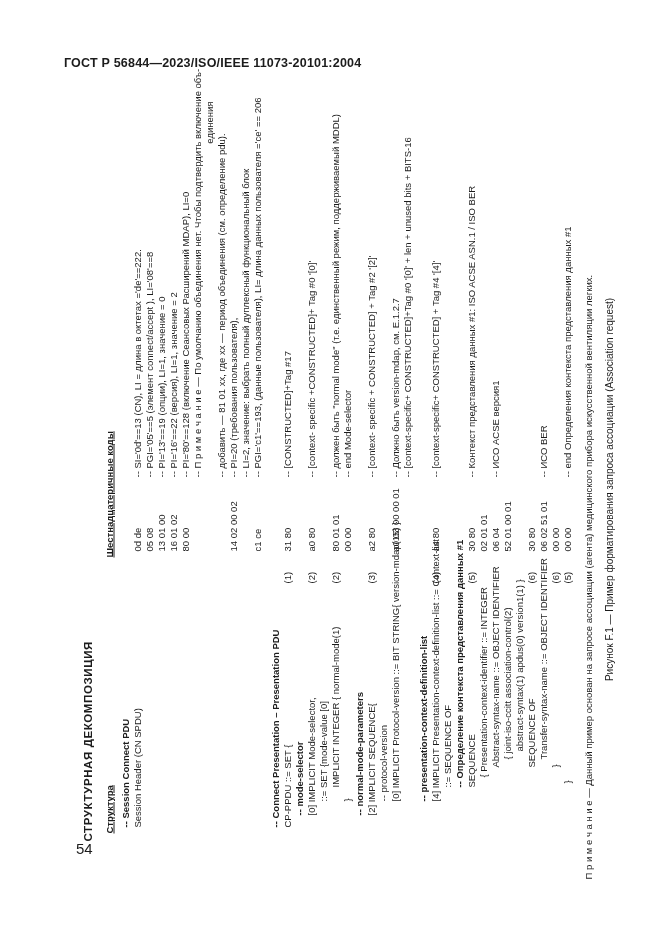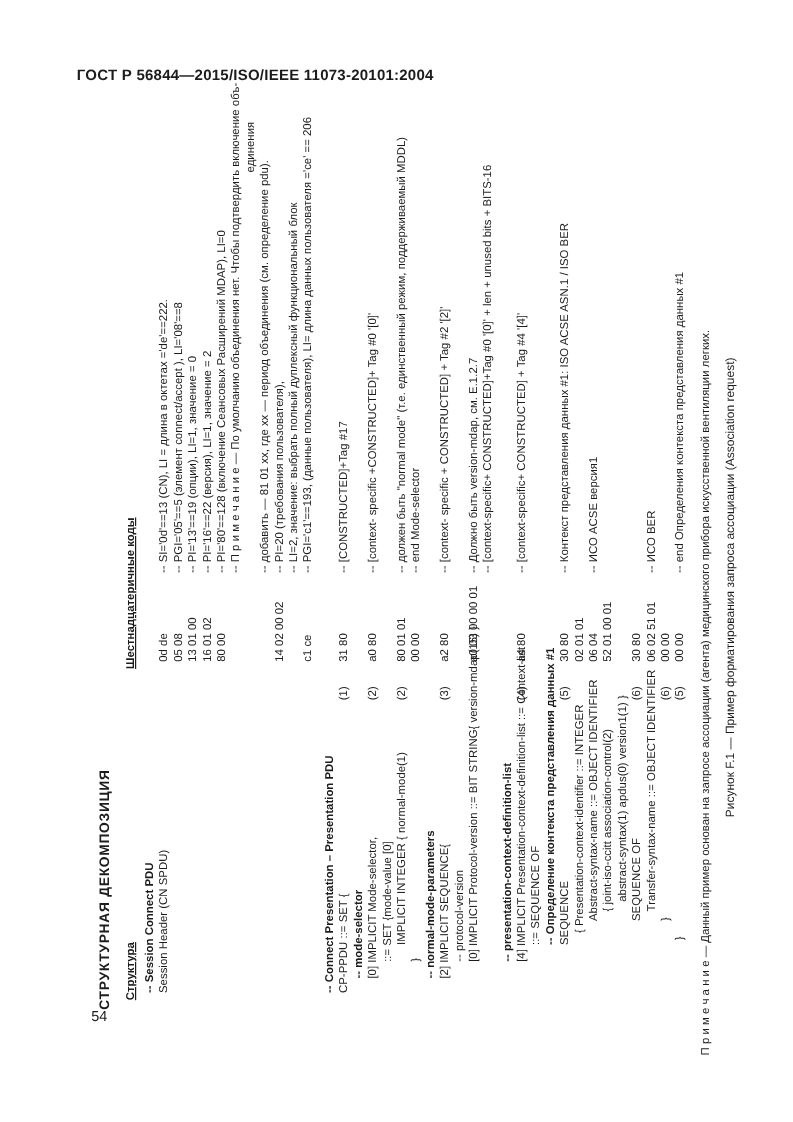--- a/index.html
+++ b/index.html
@@ -5,21 +5,21 @@
   html,body{margin:0;padding:0;}
   body{
     width:661px;height:935px;position:relative;overflow:hidden;
     background:#ffffff;color:#1c1c1c;
     font-family:"Liberation Sans", sans-serif;
   }
   .gost-header{
     position:absolute;left:64px;top:56px;
     font-size:12.5px;font-weight:bold;letter-spacing:.2px;white-space:nowrap;
   }
-  .page-num{position:absolute;left:76px;top:840px;font-size:12px;}
+  .page-num{position:absolute;left:76px;top:840px;font-size:15px;}
   
   .sheet{
     position:absolute;left:-48px;top:217px;width:800px;height:545px;
     transform:rotate(-90deg);transform-origin:50% 50%;
     font-size:9.5px;line-height:12px;
   }
   .fig-title{
     margin:2px 0 10px 48px;font-size:11.5px;font-weight:bold;letter-spacing:.6px;
   }
   .cols-header{position:relative;height:16px;}
@@ -34,21 +34,21 @@
   .num{left:306px;}
   .hex{left:338px;}
   .cm{left:412px;}
   .cm.r{left:auto;right:12px;}
   .note-line{margin:9px 0 0 10px;white-space:nowrap;font-size:9.5px;}
   .fig-caption{margin-top:9px;text-align:center;font-size:10px;}
 </style>
 </head>
 <body>
 
-<div class="gost-header">ГОСТ Р 56844—2015/ISO/IEEE 11073-20101:2004</div>
+<div class="gost-header">ГОСТ Р 56844—2023/ISO/IEEE 11073-20101:2004</div>
 
 <div class="sheet">
   <div class="fig-title">СТРУКТУРНАЯ ДЕКОМПОЗИЦИЯ</div>
   <div class="cols-header">
     <span class="u col-structure">Структура</span>
     <span class="u col-hex">Шестнадцатеричные коды</span>
   </div>
   <div>
       <div class="row">
         <span class="st b" style="left: 62px;">-- Session Connect PDU</span>

